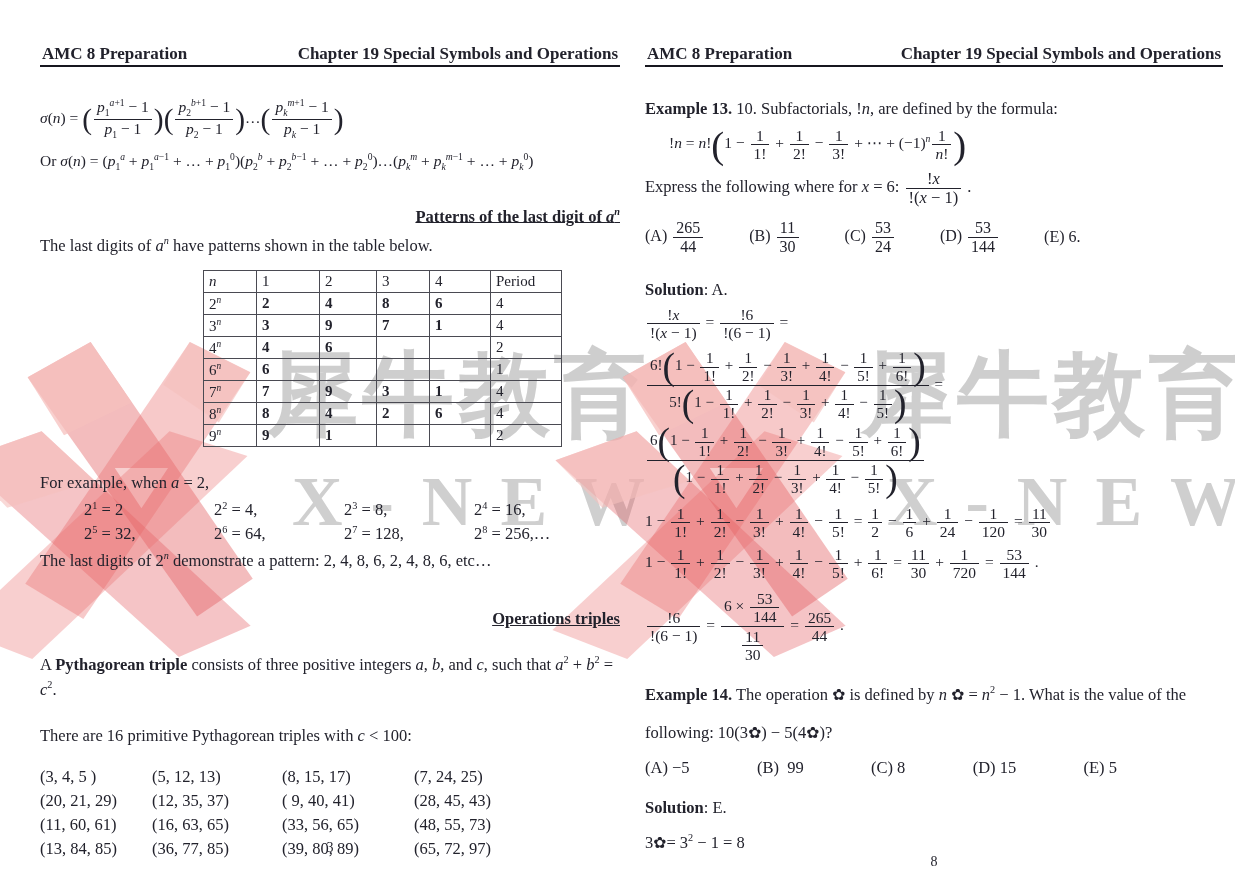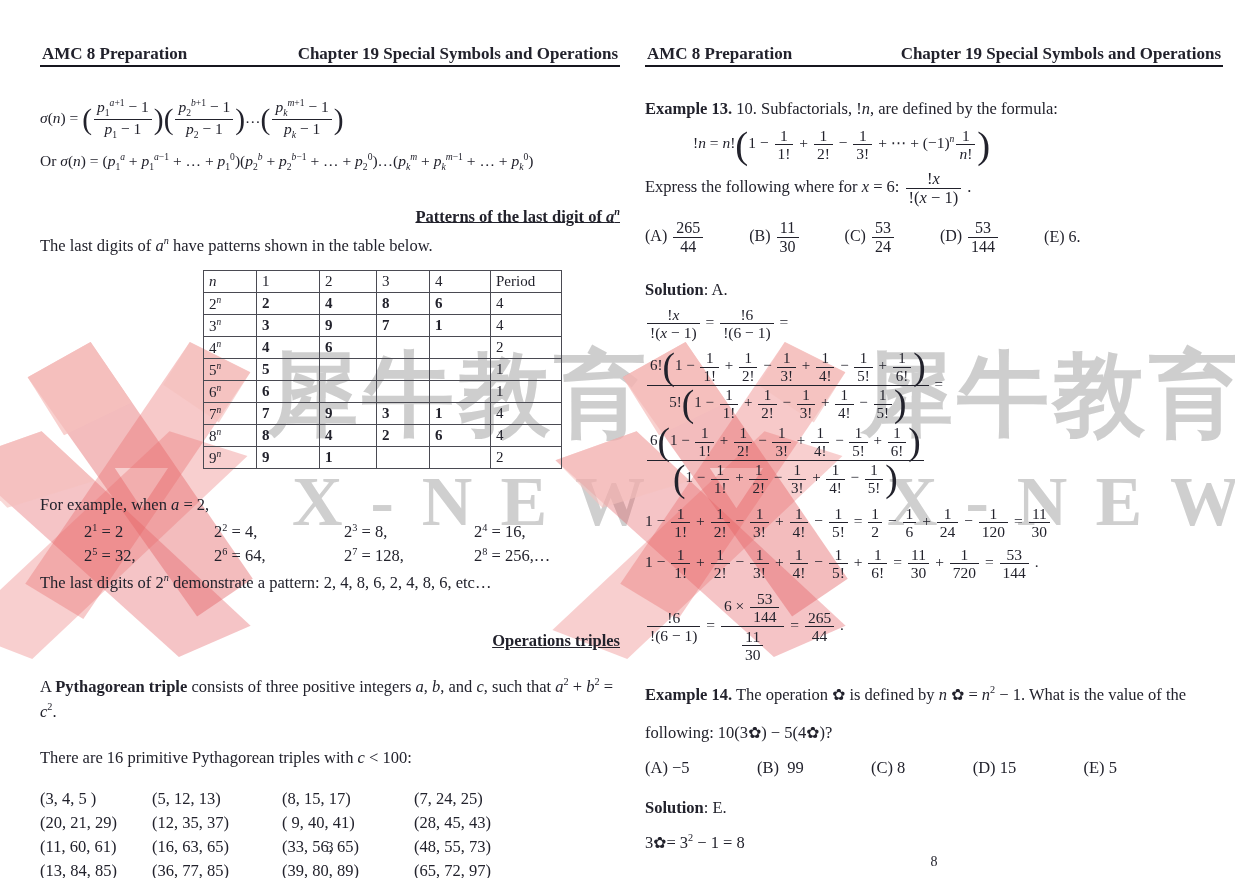--- a/index.html
+++ b/index.html
@@ -66,21 +66,21 @@
   
   .powers{display:grid;grid-template-columns:130px 130px 130px 140px;margin-left:44px;font-size:16.5px;line-height:1.45;}
   .triples{display:grid;grid-template-columns:112px 130px 132px 120px;margin-top:16px;font-size:16.5px;line-height:1.45;}
   .choices{display:flex;align-items:center;}
   .ch13{gap:44px;margin-top:10px;font-size:16px;}
   .ch14{width:472px;justify-content:space-between;margin-top:12px;font-size:16.5px;}
   .pgnum{position:absolute;width:100%;text-align:center;font-size:14px;}
   .mt2{margin-top:2px;}.mt4{margin-top:4px;}.mt6{margin-top:6px;}.mt10{margin-top:10px;}.mt14{margin-top:14px;}.mt16{margin-top:16px;}.mt18{margin-top:18px;}
   .mt20{margin-top:20px;}.mt22{margin-top:22px;}.mt24{margin-top:24px;}.mt30{margin-top:30px;}
   .mt34{margin-top:34px;}
-  .ind34{margin-left:48px;}
+  .ind34{margin-left:24px;}
 </style>
 </head>
 <body>
 
 <div class="wm wmL">
   <svg class="x1" viewBox="0 0 100 112" preserveAspectRatio="none">
     <polygon points="4,16 30,2 97,96 74,111" fill="#e2575b" opacity="0.40"></polygon>
     <polygon points="96,14 71,2 3,98 27,112" fill="#e86a6a" opacity="0.36"></polygon>
     <polygon points="4,16 30,2 47,26 19,39" fill="#f5c0bd" opacity="0.75"></polygon>
     <polygon points="71,2 96,14 83,34 60,19" fill="#f5c0bd" opacity="0.65"></polygon>
@@ -151,28 +151,20 @@
             <td class="bv">1</td>
             <td>4</td>
           </tr>
           <tr>
             <td>4<sup><i>n</i></sup></td>
             <td class="bv">4</td>
             <td class="bv">6</td>
             <td class="bv"></td>
             <td class="bv"></td>
             <td>2</td>
-          </tr>
-          <tr>
-            <td>5<sup><i>n</i></sup></td>
-            <td class="bv">5</td>
-            <td class="bv"></td>
-            <td class="bv"></td>
-            <td class="bv"></td>
-            <td>1</td>
           </tr>
           <tr>
             <td>6<sup><i>n</i></sup></td>
             <td class="bv">6</td>
             <td class="bv"></td>
             <td class="bv"></td>
             <td class="bv"></td>
             <td>1</td>
           </tr>
           <tr>

